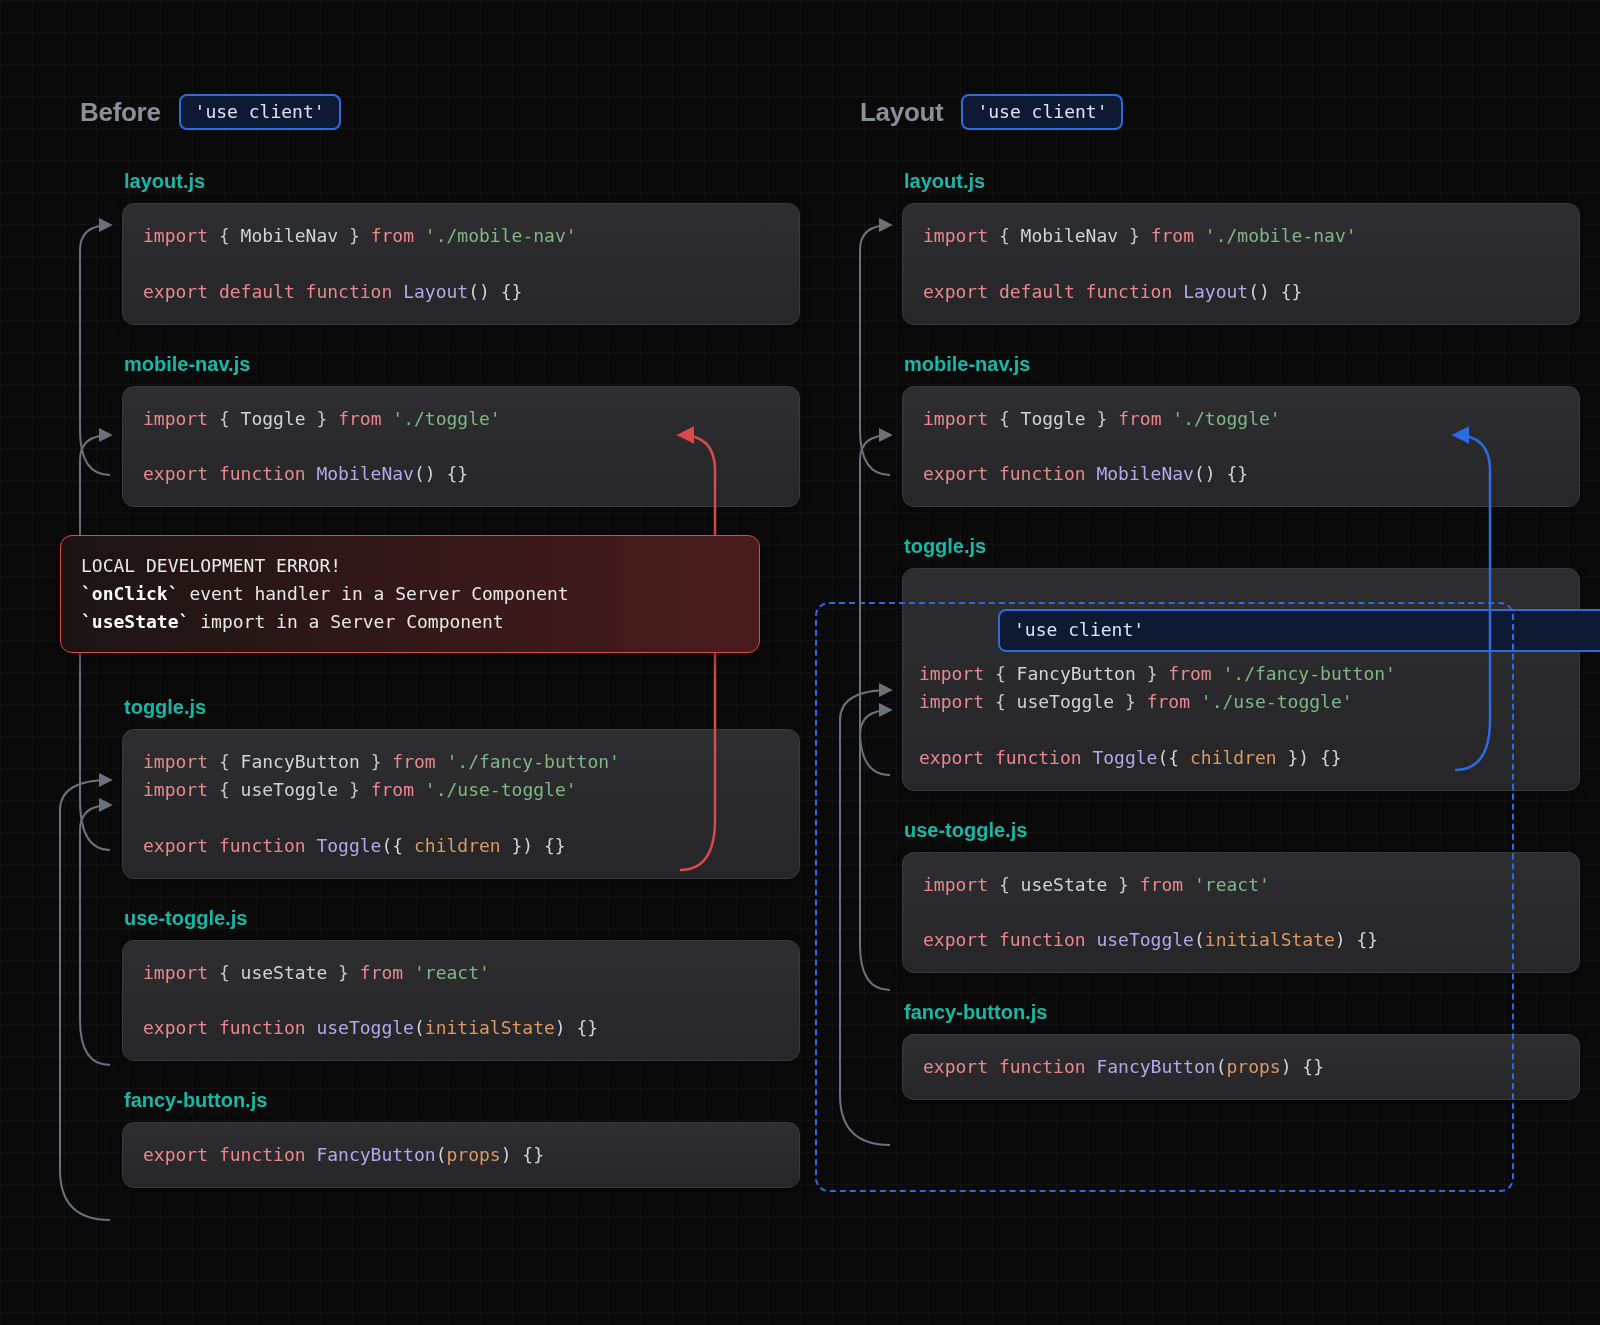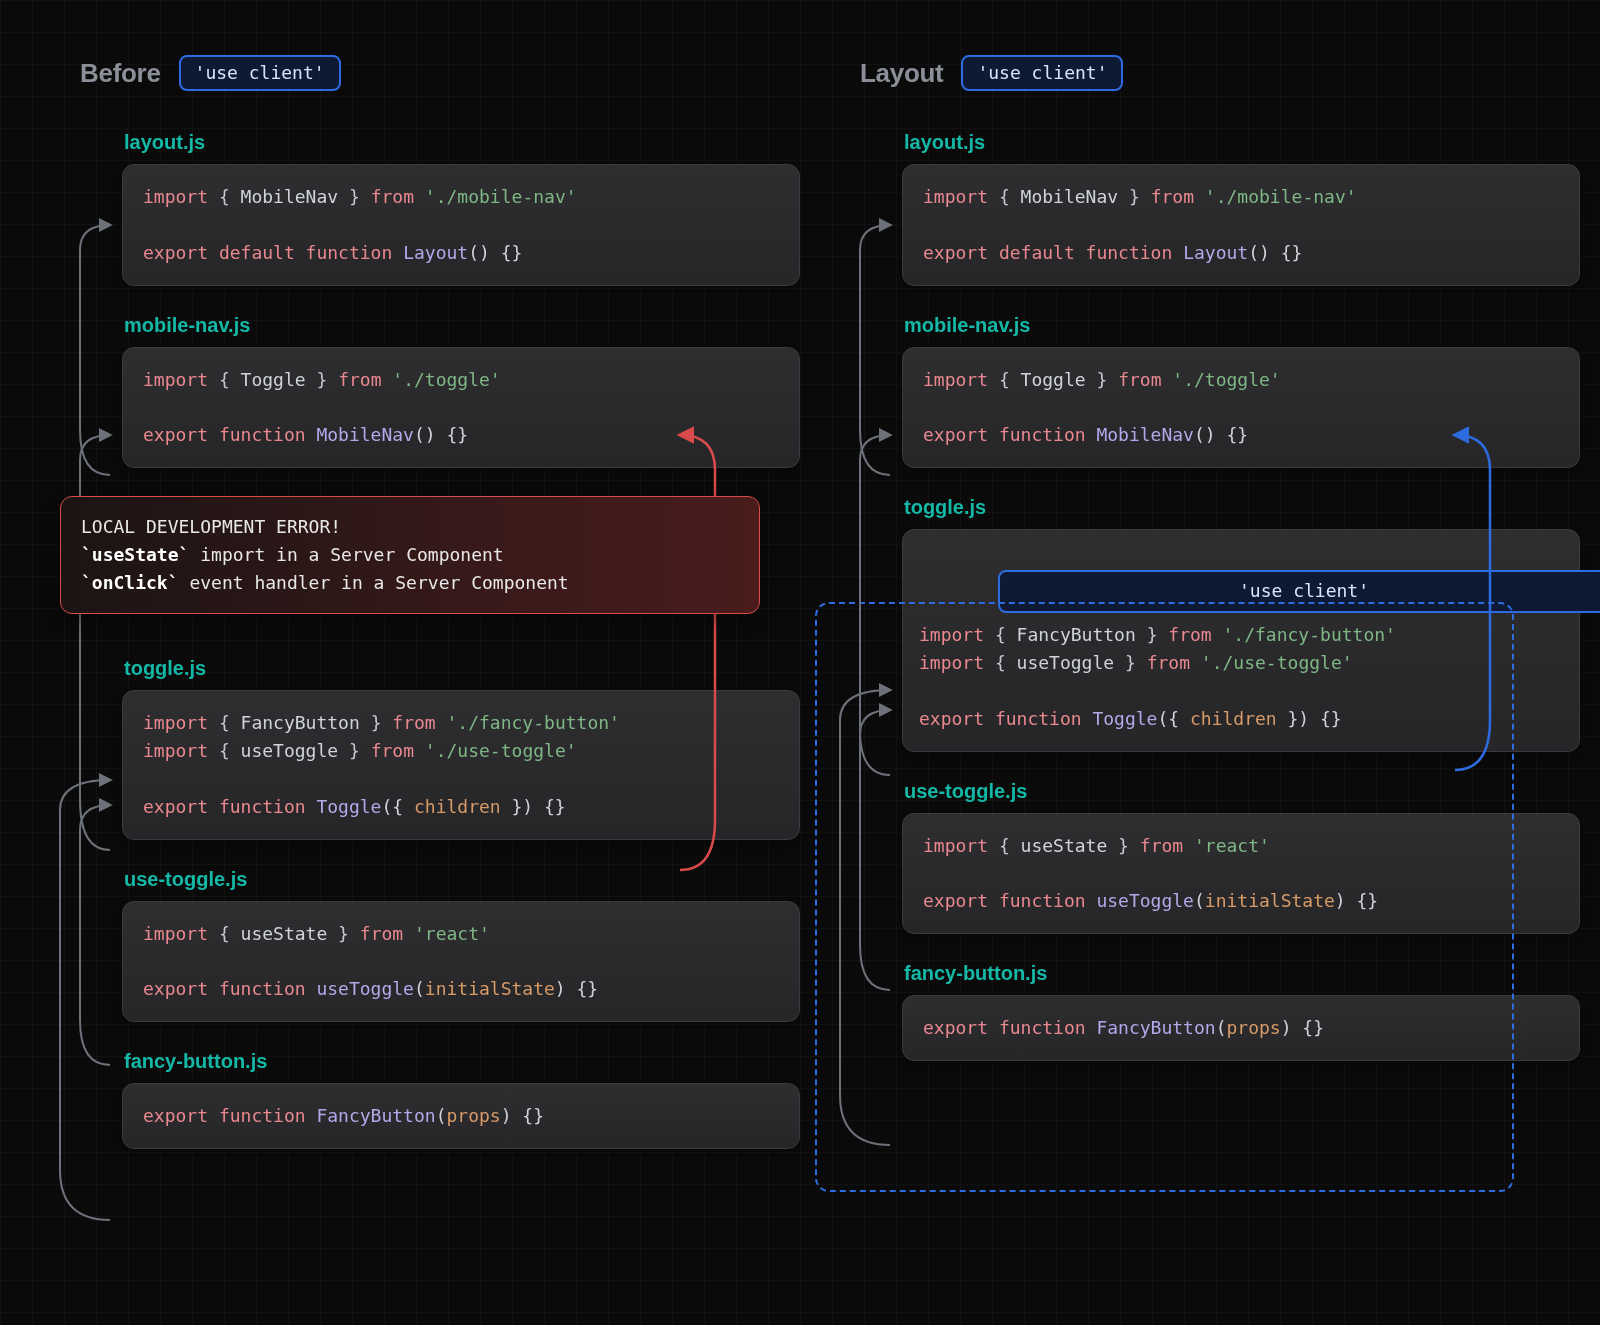--- a/index.html
+++ b/index.html
@@ -24,37 +24,37 @@
   }
   .col.left  { left: 80px; }
   .col.right { left: 860px; }
 
   .col-header {
     display: flex;
     align-items: center;
     gap: 18px;
     margin-bottom: 40px;
     margin-left: 0;
+    margin-top: 39px;
   }
   .col-header .label {
     font-family: -apple-system, BlinkMacSystemFont, 'Segoe UI', sans-serif;
     font-weight: 700;
     font-size: 26px;
     color: #8a8f98;
     letter-spacing: -0.3px;
   }
   .use-client-pill {
     border: 2px solid #2d6be0;
     background: #0e1a33;
     color: #d7e6ff;
     border-radius: 8px;
     padding: 5px 14px 6px;
     font-size: 18px;
     font-family: ui-monospace, 'SF Mono', Menlo, monospace;
-    text-align: center;
   }
   .use-client-pill.inline {
     display: inline-block;
     width: calc(100% - 28px);
     margin: 0 14px 8px 14px;
   }
 
   .file-group { margin-left: 42px; margin-bottom: 28px; position: relative; }
   .filename {
     font-family: -apple-system, BlinkMacSystemFont, 'Segoe UI', sans-serif;
@@ -139,22 +139,22 @@
 
   <div class="file-group">
     <div class="filename">mobile-nav.js</div>
     <div class="code-card"><span class="tok-kw">import</span> <span class="tok-brace">{</span> <span>Toggle</span> <span class="tok-brace">}</span> <span class="tok-kw">from</span> <span class="tok-str">'./toggle'</span>
 
 <span class="tok-kw">export</span> <span class="tok-kw">function</span> <span class="tok-fn">MobileNav</span><span>() {}</span></div>
   </div>
 
   <div class="error-card">
     <div>LOCAL DEVELOPMENT ERROR!</div>
+    <div><span class="backtick">`</span><b>onClick</b><span class="backtick">`</span><span> event handler in a Server Component</span></div>
     <div><span class="backtick">`</span><b>useState</b><span class="backtick">`</span><span> import in a Server Component</span></div>
-    <div><span class="backtick">`</span><b>onClick</b><span class="backtick">`</span><span> event handler in a Server Component</span></div>
   </div>
 
   <div class="file-group">
     <div class="filename">toggle.js</div>
     <div class="code-card"><span class="tok-kw">import</span> <span class="tok-brace">{</span> <span>FancyButton</span> <span class="tok-brace">}</span> <span class="tok-kw">from</span> <span class="tok-str">'./fancy-button'</span>
 <span class="tok-kw">import</span> <span class="tok-brace">{</span> <span>useToggle</span> <span class="tok-brace">}</span> <span class="tok-kw">from</span> <span class="tok-str">'./use-toggle'</span>
 
 <span class="tok-kw">export</span> <span class="tok-kw">function</span> <span class="tok-fn">Toggle</span><span>({ </span><span class="tok-prop">children</span><span> }) {}</span></div>
   </div>
 

